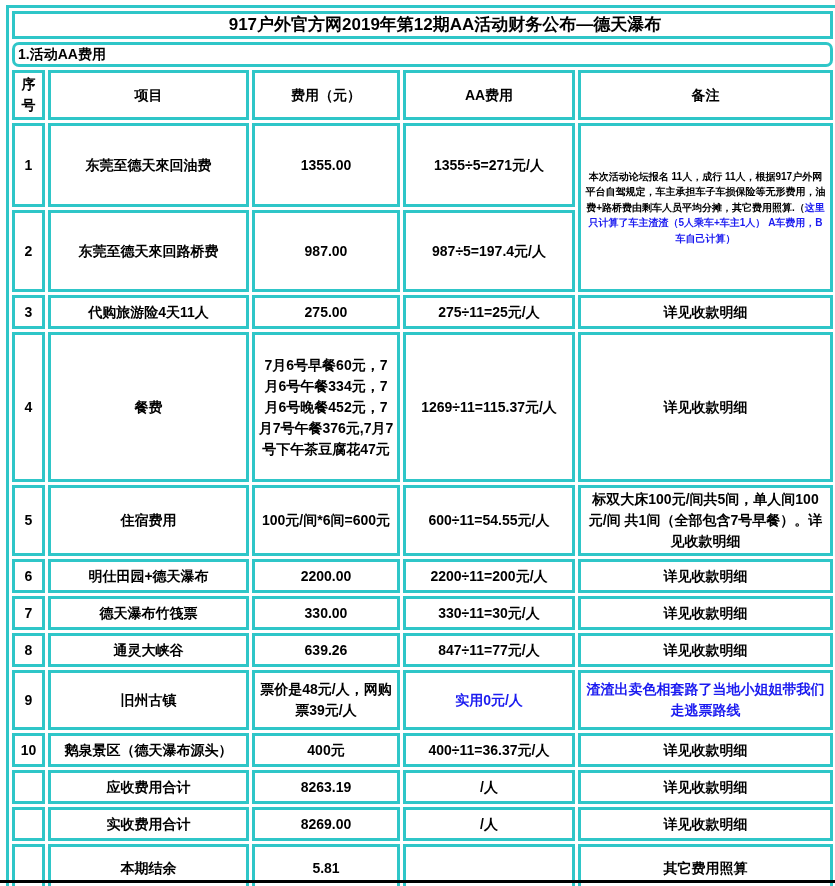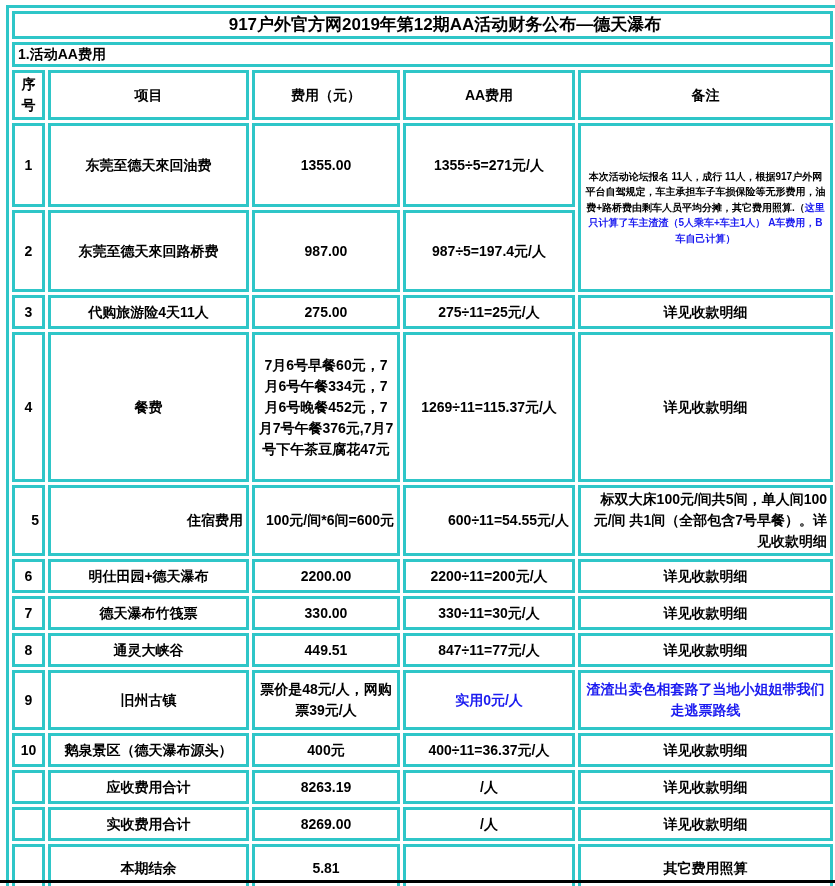--- a/index.html
+++ b/index.html
@@ -27,24 +27,24 @@
     box-sizing:border-box;
     text-align:center;
     vertical-align:middle;
     font-size:14px;
     padding:1px 3px;
     line-height:1.5;
     word-break:break-all;
     background:#ffffff;
   }
   .title-cell{font-size:17px;height:26px;line-height:1.2;padding-left:48px;}
-  .section-cell{text-align:left;height:24px;line-height:1.2;}
+  .section-cell{text-align:left;height:24px;line-height:1.2;border-radius:7px;}
   .head-cell{height:38px;}
   .h84{height:84px;} .h82{height:82px;} .h34{height:34px;}
-  .h130{height:150px;} .h78{height:68px;text-align:right;} .h60{height:60px;}
+  .h130{height:150px;} .h78{height:68px;} .h60{height:60px;}
   .h32{height:48px;}
   .note-long{line-height:1.55;font-size:10px;}
   .blue{color:var(--blue);}
   .footer-cell{height:22px;position:relative;text-align:left;line-height:1.2;}
   .footer-cell .f1{position:absolute;left:16px;top:50%;transform:translateY(-50%);white-space:nowrap;}
   .footer-cell .f2{position:absolute;left:352px;top:50%;transform:translateY(-50%);white-space:nowrap;}
   .footer-cell .f3{position:absolute;left:594px;top:50%;transform:translateY(-50%);white-space:nowrap;}
   .bottom-line{position:absolute;left:0;top:880px;width:835px;height:3px;background:#000000;}
 </style>
 </head>
@@ -127,21 +127,21 @@
     <td class="h34">7</td>
     <td class="h34">德天瀑布竹筏票</td>
     <td class="h34">330.00</td>
     <td class="h34">330÷11=30元/人</td>
     <td class="h34">详见收款明细</td>
   </tr>
 
   <tr>
     <td class="h34">8</td>
     <td class="h34">通灵大峡谷</td>
-    <td class="h34">449.51</td>
+    <td class="h34">639.26</td>
     <td class="h34">847÷11=77元/人</td>
     <td class="h34">详见收款明细</td>
   </tr>
 
   <tr>
     <td class="h60">9</td>
     <td class="h60">旧州古镇</td>
     <td class="h60">票价是48元/人，网购票39元/人</td>
     <td class="h60 blue">实用0元/人</td>
     <td class="h60 blue">渣渣出卖色相套路了当地小姐姐带我们走逃票路线</td>

